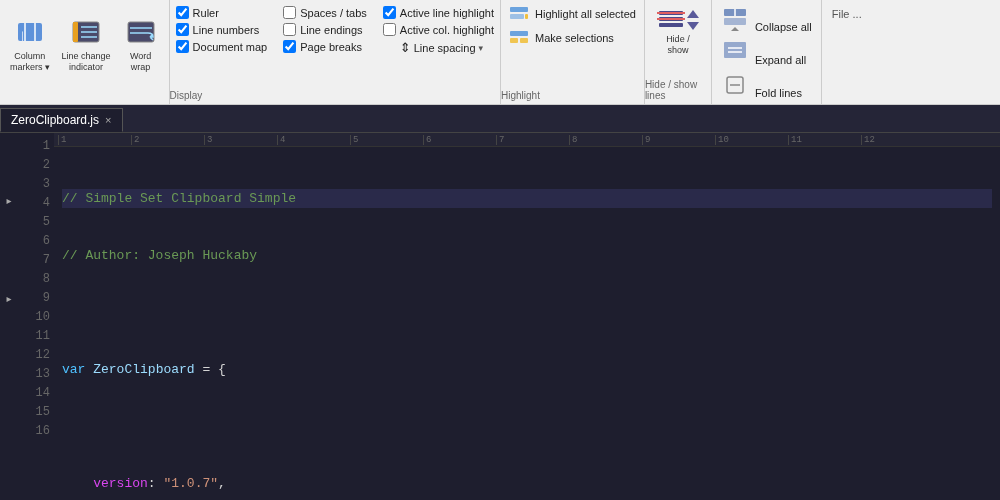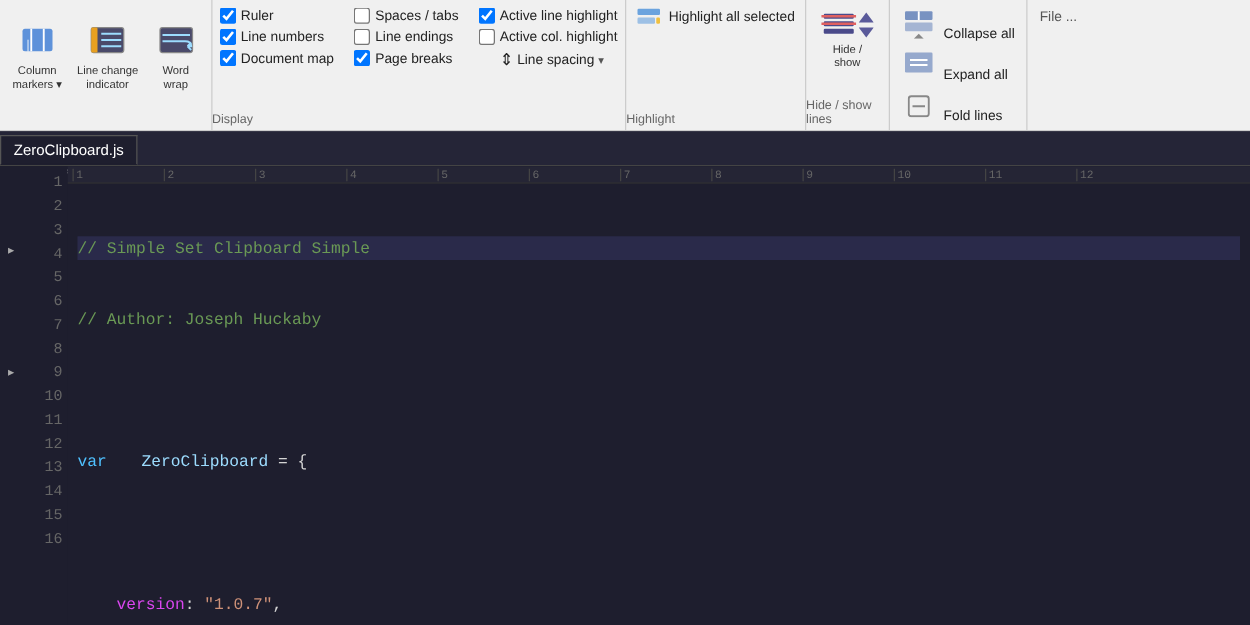--- a/index.html
+++ b/index.html
@@ -220,21 +220,20 @@
       border-top: 1px solid #555;
       border-right: 1px solid #555;
       border-left: 1px solid #555;
       cursor: pointer;
       height: 24px;
     }
     .tab.active {
       background: #1e1e2e;
       color: #fff;
       border-bottom: 1px solid #1e1e2e;
-      flex-direction: column;
     }
 
     .tab-close {
       font-size: 11px;
       color: #aaa;
       cursor: pointer;
       padding: 0 1px;
     }
 
     
@@ -311,21 +310,21 @@
       font-size: 13px;
       line-height: 19px;
       padding: 4px 8px;
       color: #cdd3de;
       white-space: pre;
     }
 
     
     .c-comment { color: #6a9955; }
     .c-keyword { color: #4fc1ff; }
-    .c-var-name { color: #9cdcfe; margin-left: 20px; }
+    .c-var-name { color: #9cdcfe; }
     .c-string { color: #ce9178; }
     .c-prop { color: #d946ef; }
     .c-white { color: #d4d4d4; }
 
     .code-line {
       display: block;
       min-height: 19px;
       position: relative;
     }
 
@@ -433,20 +432,30 @@
   <div class="highlight-group">
     <div class="highlight-item">
       <div class="highlight-icon">
         <svg width="20" height="20" viewBox="0 0 20 20">
           <rect x="1" y="3" width="18" height="5" rx="1" fill="#4a90d9" opacity="0.8"></rect>
           <rect x="1" y="10" width="14" height="5" rx="1" fill="#4a90d9" opacity="0.5"></rect>
           <rect x="16" y="10" width="3" height="5" rx="1" fill="#f0c040"></rect>
         </svg>
       </div>
       <span>Highlight all selected</span>
+    </div>
+    <div class="highlight-item">
+      <div class="highlight-icon">
+        <svg width="20" height="20" viewBox="0 0 20 20">
+          <rect x="1" y="3" width="18" height="5" rx="1" fill="#4a90d9" opacity="0.8"></rect>
+          <rect x="1" y="10" width="8" height="5" rx="1" fill="#f0c040" opacity="0.9"></rect>
+          <rect x="11" y="10" width="8" height="5" rx="1" fill="#f0c040" opacity="0.9"></rect>
+        </svg>
+      </div>
+      <span>Make selections</span>
     </div>
     <span class="group-label-bottom">Highlight</span>
   </div>
 
   <div class="hide-show-group">
     <div class="hide-show-btn">
       <div style="display:flex;align-items:center;gap:2px;">
         <svg width="28" height="28" viewBox="0 0 28 28">
           <rect x="2" y="5" width="24" height="4" rx="1" fill="#4a4a8a"></rect>
           <rect x="2" y="11" width="24" height="4" rx="1" fill="#4a4a8a"></rect>

